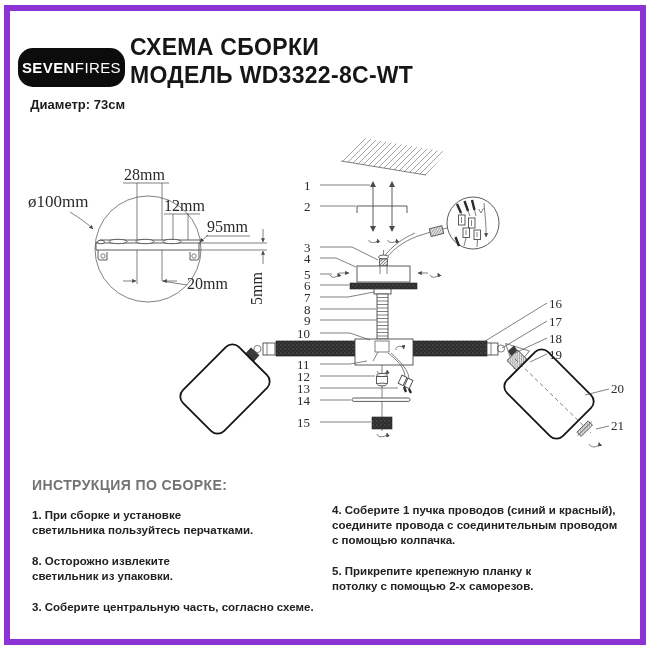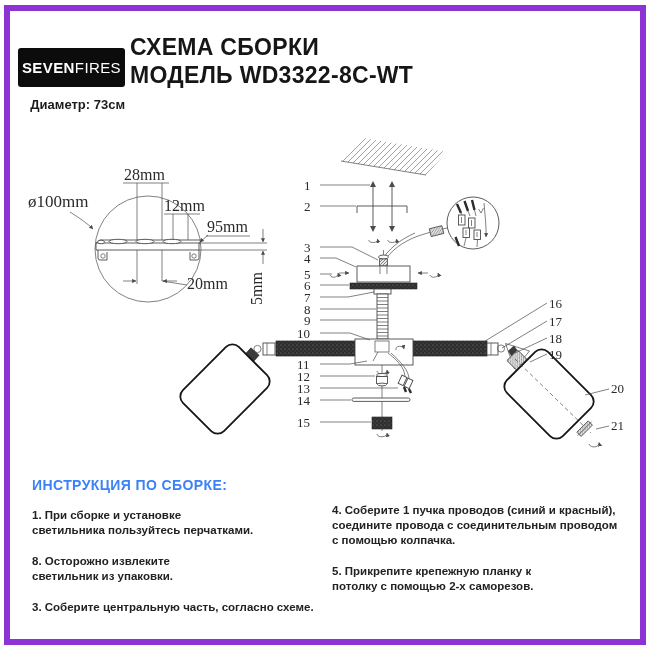--- a/index.html
+++ b/index.html
@@ -1,27 +1,27 @@
 <!DOCTYPE html>
 <html><head>
 <meta charset="utf-8">
 <style>
   html,body{margin:0;padding:0;}
   body{width:650px;height:650px;background:#ffffff;position:relative;overflow:hidden;
        font-family:"Liberation Sans",sans-serif;color:#1f1f1f;}
   .frame{position:absolute;left:4px;top:5px;width:630px;height:628px;border:6px solid #8d33d6;pointer-events:none;}
-  .logo{position:absolute;left:18px;top:48px;width:107px;height:39px;background:#0c0c0c;border-radius:3px;
+  .logo{position:absolute;left:18px;top:48px;width:107px;height:39px;background:#0c0c0c;border-radius:15px;
         display:flex;align-items:center;justify-content:center;color:#fff;font-size:15px;letter-spacing:.4px;}
   .logo .b{font-weight:bold;}
   .logo .l{font-weight:normal;}
   .dims{position:absolute;left:8px;top:97px;width:117px;text-align:right;font-size:13px;font-weight:600;
         color:#1c1c1c;line-height:16px;}
   .title{position:absolute;left:130px;top:33px;font-size:23px;font-weight:bold;color:#161616;
          line-height:28px;letter-spacing:.3px;}
-  .instr-heading{position:absolute;left:32px;top:477px;font-size:14px;font-weight:bold;letter-spacing:.4px;color:#3b82f6;}
+  .instr-heading{position:absolute;left:32px;top:477px;font-size:14px;font-weight:bold;letter-spacing:.4px;color:#737373;}
   .instr-col{position:absolute;font-size:11.5px;font-weight:600;line-height:15px;color:#222;}
   .col-left{left:32px;top:508px;width:296px;}
   .col-right{left:332px;top:503px;width:310px;}
   .instr-item{white-space:pre-line;margin-bottom:16px;}
   svg.diagram{position:absolute;left:0;top:130px;}
   svg .ln{stroke:#4a4a4a;stroke-width:.9;fill:none;}
   svg .thin{stroke:#4a4a4a;stroke-width:.7;fill:none;}
   svg .num{font-family:"Liberation Serif",serif;font-size:13px;fill:#2a2a2a;}
   svg .dim{font-family:"Liberation Serif",serif;font-size:16px;fill:#2a2a2a;}
   svg .dimbig{font-family:"Liberation Serif",serif;font-size:17px;fill:#2a2a2a;}

